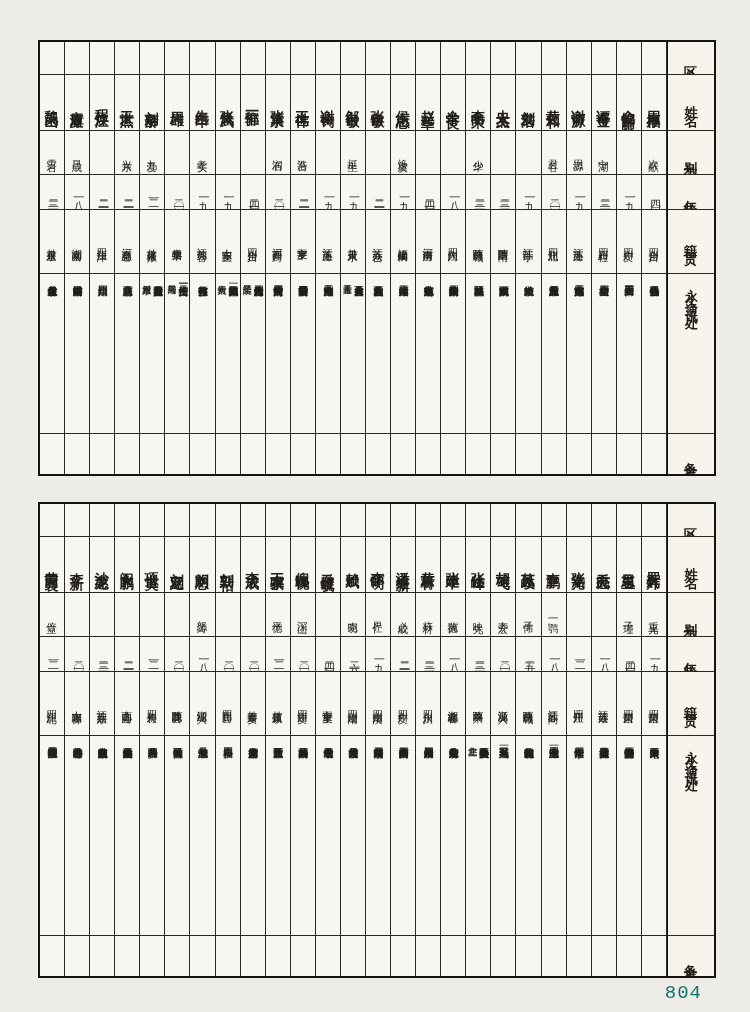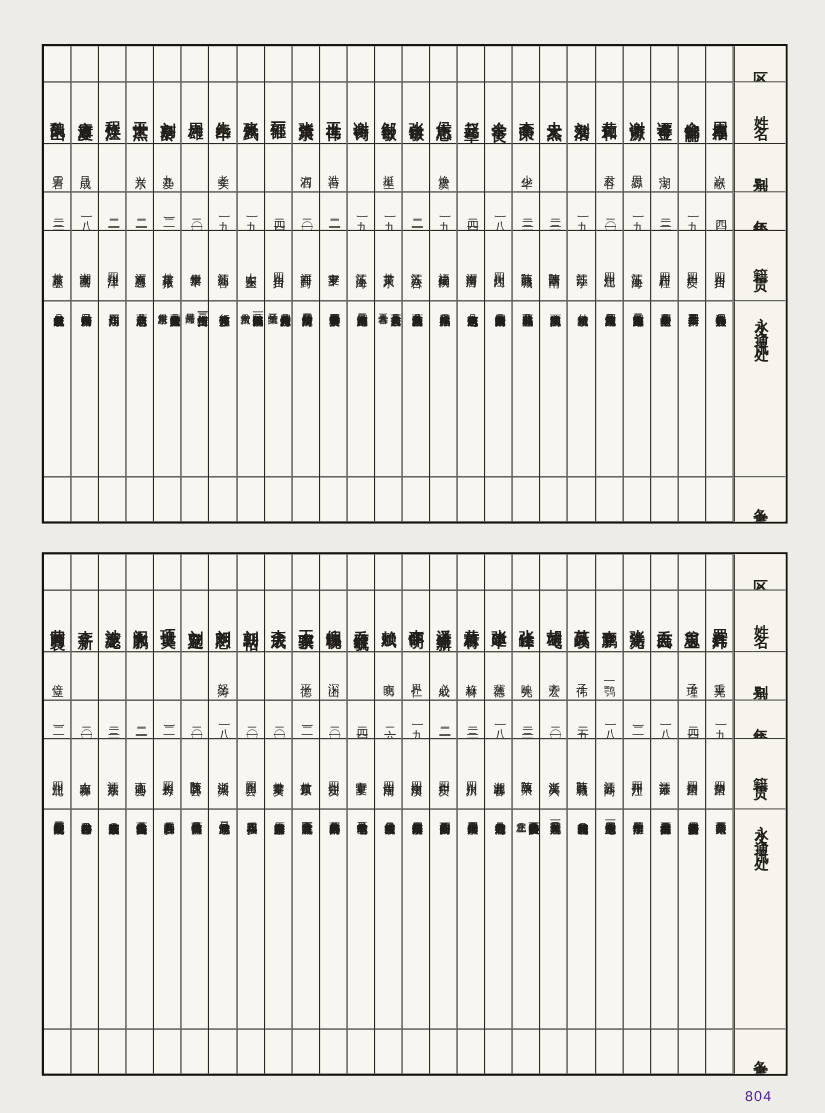--- a/index.html
+++ b/index.html
@@ -51,22 +51,22 @@
   .addr-side{font-size:9px;line-height:11px;color:#2a2723;}
   .nm-note{font-size:8px;letter-spacing:0;margin-top:1px;color:#3a362f;}
   
   .lbl{font-weight:bold;font-size:13.5px;background:#f6f4ed;}
   .lbl.sp2{letter-spacing:9px;}
   .lbl.sp1{letter-spacing:3px;}
   .lbl.spL{letter-spacing:7px;font-size:13px;}
   .label-col .cell{border-left:1.5px solid #17140f;}
   .page-num{
     position:absolute;right:48px;bottom:8px;
-    font-family:Liberation Sans, sans-serif;
-    font-size:13px;color:#4c1d95;letter-spacing:1px;
+    font-family:Liberation Mono, monospace;
+    font-size:19px;color:#0f766e;letter-spacing:1px;
   }
 </style>
 </head>
 <body>
 
 <div class="sheet">
 
   <div class="reg-table t1">
     <div class="cols">
   <div class="person-col">

